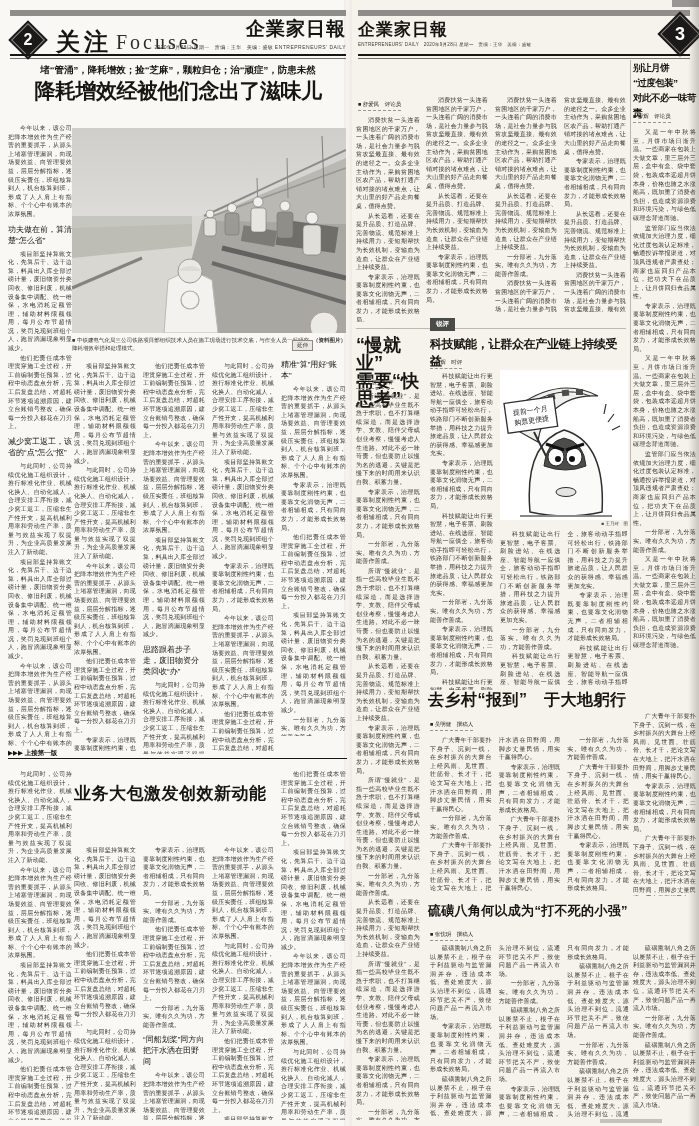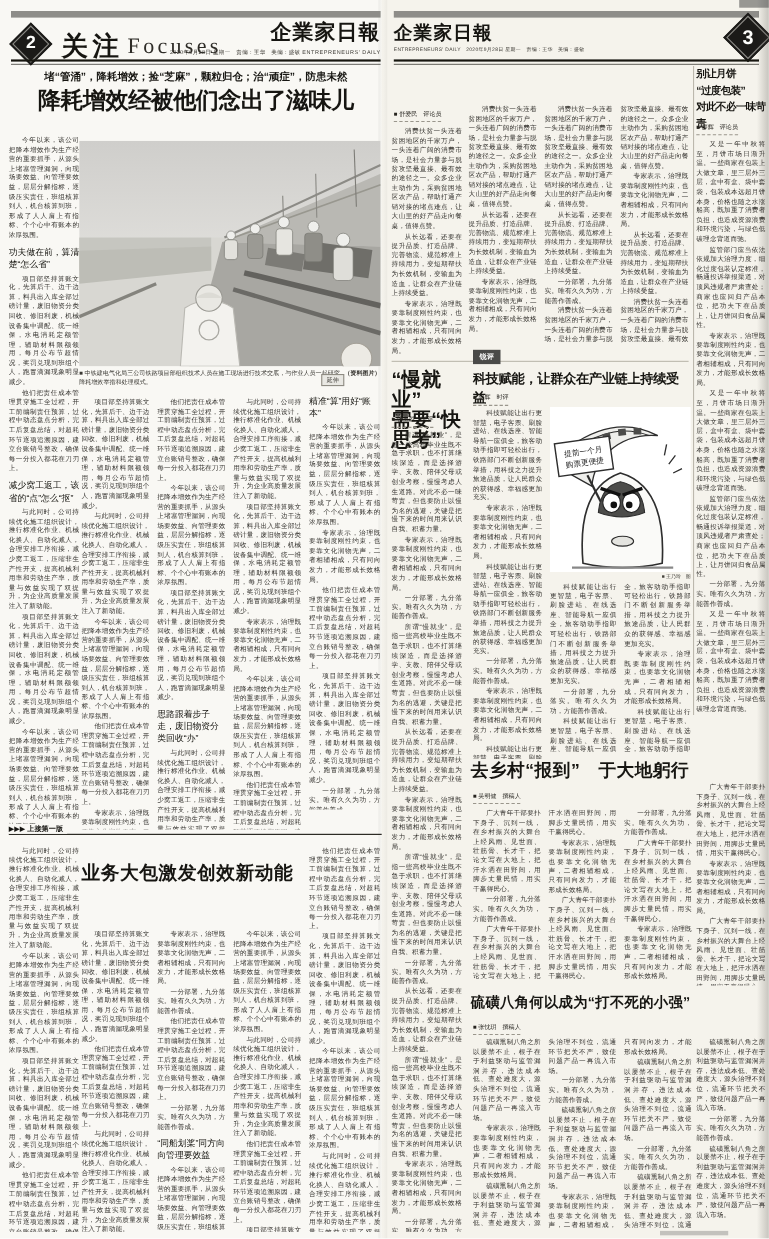--- a/index.html
+++ b/index.html
@@ -159,21 +159,21 @@
   <div class="blk" style="left:74px;top:846px;width:62px;height:274px;">
       <p class="bp">项目部坚持算账文化，先算后干、边干边算，料具出入库全部过磅计量，废旧物资分类回收、修旧利废，机械设备集中调配、统一维保，水电消耗定额管理，辅助材料限额领用，每月公布节超情况，奖罚兑现到班组个人，跑冒滴漏现象明显减少。</p>
       <p class="bp">他们把责任成本管理贯穿施工全过程，开工前编制责任预算，过程中动态盘点分析，完工后复盘总结，对超耗环节逐项追溯原因，建立台账销号整改，确保每一分投入都花在刀刃上。</p>
       <p class="bp">与此同时，公司持续优化施工组织设计，推行标准化作业、机械化换人、自动化减人，合理安排工序衔接，减少窝工返工，压缩非生产性开支，提高机械利用率和劳动生产率，质量与效益实现了双提升，为企业高质量发展注入了新动能。</p>
     </div>
   <div class="blk" style="left:143px;top:846px;width:62px;height:274px;">
       <p class="bp">专家表示，治理既要靠制度刚性约束，也要靠文化润物无声，二者相辅相成，只有同向发力，才能形成长效格局。</p>
       <p class="bp">一分部署，九分落实。唯有久久为功，方能善作善成。</p>
       <p class="bp">他们把责任成本管理贯穿施工全过程，开工前编制责任预算，过程中动态盘点分析，完工后复盘总结，对超耗环节逐项追溯原因，建立台账销号整改，确保每一分投入都花在刀刃上。</p>
       <p class="bp">一分部署，九分落实。唯有久久为功，方能善作善成。</p>
-      <h4 class="sub">“同船划桨”同方向　向管理要效益</h4>
+      <h4 class="sub">“同船划桨”同方向　把汗水洒在田野间</h4>
       <p class="bp">今年以来，该公司把降本增效作为生产经营的重要抓手，从源头上堵塞管理漏洞，向现场要效益、向管理要效益，层层分解指标，逐级压实责任，班组核算到人，机台核算到班，形成了人人肩上有指标、个个心中有账本的浓厚氛围。</p>
     </div>
   <div class="blk" style="left:212px;top:846px;width:62px;height:274px;">
       <p class="bp">今年以来，该公司把降本增效作为生产经营的重要抓手，从源头上堵塞管理漏洞，向现场要效益、向管理要效益，层层分解指标，逐级压实责任，班组核算到人，机台核算到班，形成了人人肩上有指标、个个心中有账本的浓厚氛围。</p>
       <p class="bp">与此同时，公司持续优化施工组织设计，推行标准化作业、机械化换人、自动化减人，合理安排工序衔接，减少窝工返工，压缩非生产性开支，提高机械利用率和劳动生产率，质量与效益实现了双提升，为企业高质量发展注入了新动能。</p>
       <p class="bp">他们把责任成本管理贯穿施工全过程，开工前编制责任预算，过程中动态盘点分析，完工后复盘总结，对超耗环节逐项追溯原因，建立台账销号整改，确保每一分投入都花在刀刃上。</p>
       <p class="bp">项目部坚持算账文化，先算后干、边干边算，料具出入库全部过磅计量，废旧物资分类回收、修旧利废，机械设备集中调配、统一维保，水电消耗定额管理，辅助材料限额领用，每月公布节超情况，奖罚兑现到班组个人，跑冒滴漏现象明显减少。</p>
     </div>
   <div class="blk" style="left:281px;top:770px;width:65px;height:350px;">
       <p class="bp">他们把责任成本管理贯穿施工全过程，开工前编制责任预算，过程中动态盘点分析，完工后复盘总结，对超耗环节逐项追溯原因，建立台账销号整改，确保每一分投入都花在刀刃上。</p>

